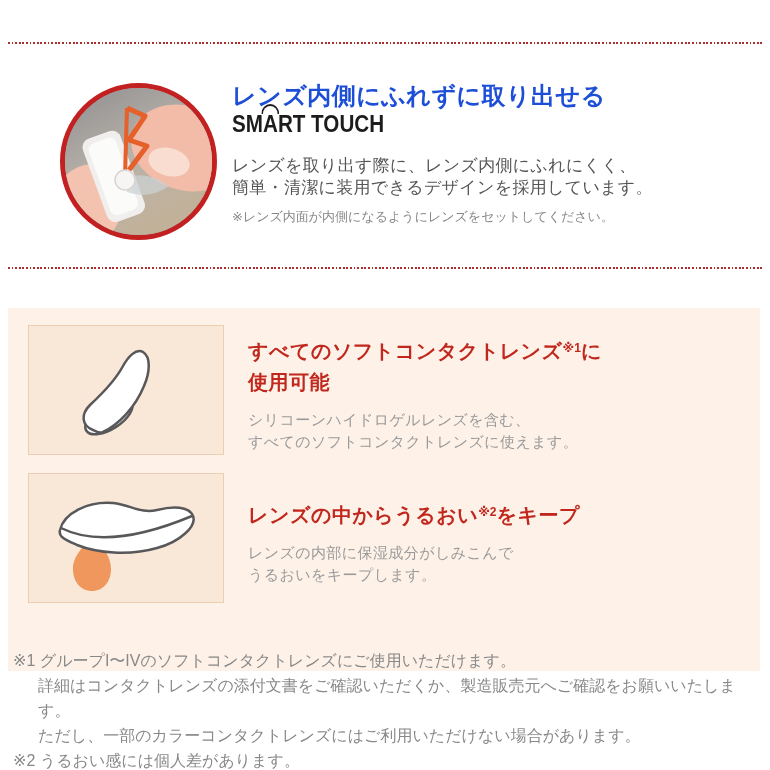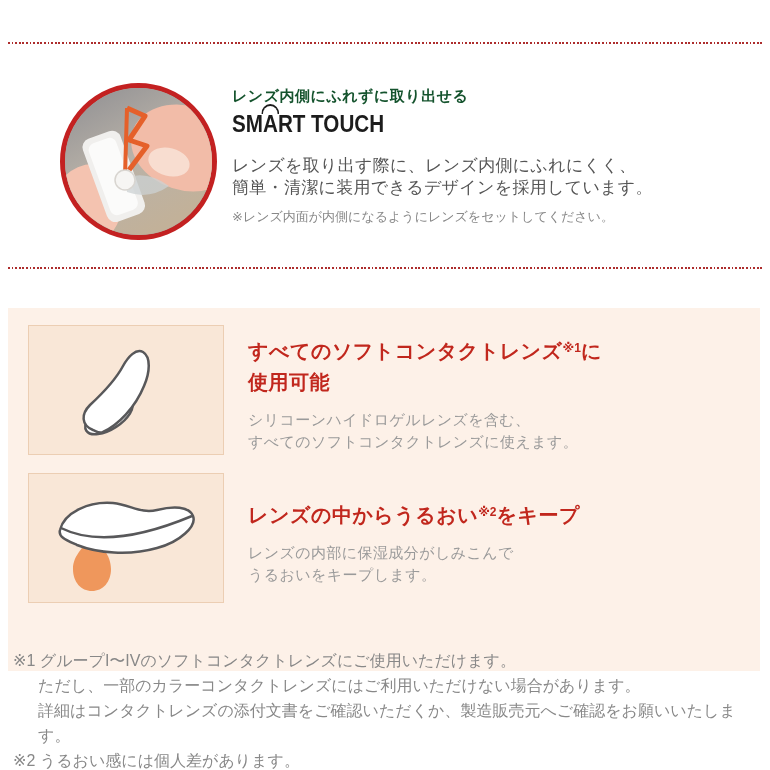--- a/index.html
+++ b/index.html
@@ -10,21 +10,21 @@
     background-image:repeating-linear-gradient(to right,#ad2d2d 0px,#ad2d2d 1.8px,transparent 1.8px,transparent 3.6px); }
   .divider-top { top:42px; }
   .divider-mid { top:267px; }
 
   
   .photo-ring { position:absolute; left:60px; top:83px; width:157px; height:157px;
     border:5px solid #c32121; border-radius:50%; overflow:hidden; background:#a8a49c; }
   .photo-ring svg { display:block; width:147px; height:147px; }
 
   .intro-text { position:absolute; left:232px; top:84px; width:520px; }
-  .intro-heading { font-size:15px; line-height:24px; font-weight:bold; color:#14532d; letter-spacing:0.5px; }
+  .intro-heading { font-size:24px; line-height:24px; font-weight:bold; color:#1d4ed8; letter-spacing:0.5px; }
   .logo { margin-top:2px; font-size:24px; line-height:28px; font-weight:bold; color:#1c1c1c;
     transform:scaleX(0.86); transform-origin:left center; white-space:nowrap; letter-spacing:0; }
   .logo-a { position:relative; display:inline-block; }
   .logo-a::before { content:""; position:absolute; left:-2px; right:-2px; top:-6px; height:8px;
     border:2.5px solid #1c1c1c; border-bottom:none; border-radius:50% 50% 0 0 / 100% 100% 0 0; }
   .intro-desc { margin-top:17px; font-size:17px; line-height:22px; color:#555; letter-spacing:0.3px; }
   .intro-note { margin-top:9px; font-size:13px; line-height:17px; color:#888; }
 
   
   .features-card { position:absolute; left:8px; top:308px; width:752px; height:363px; background:#fdf1e8; }
@@ -120,18 +120,18 @@
       <p class="feature-desc">
         <span>レンズの内部に保湿成分がしみこんで</span><br>
         <span>うるおいをキープします。</span>
       </p>
     </div>
 
   </div>
 
   <div class="footnotes">
     <p>※1 グループI〜IVのソフトコンタクトレンズにご使用いただけます。</p>
+    <p class="indent">詳細はコンタクトレンズの添付文書をご確認いただくか、製造販売元へご確認をお願いいたします。</p>
     <p class="indent">ただし、一部のカラーコンタクトレンズにはご利用いただけない場合があります。</p>
-    <p class="indent">詳細はコンタクトレンズの添付文書をご確認いただくか、製造販売元へご確認をお願いいたします。</p>
     <p>※2 うるおい感には個人差があります。</p>
   </div>
 
 </div>
 
 </body></html>

